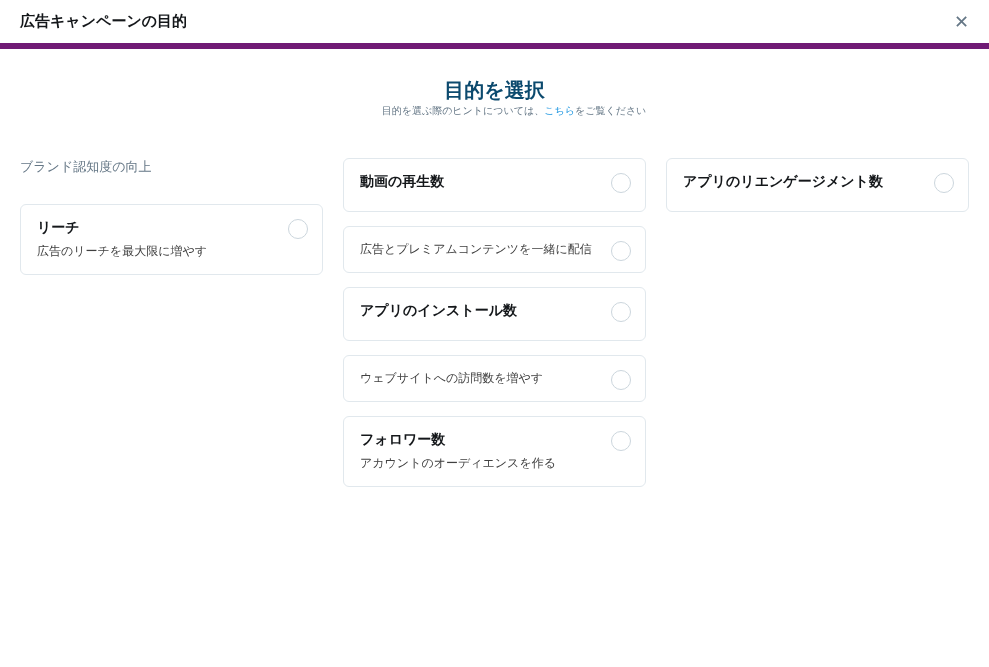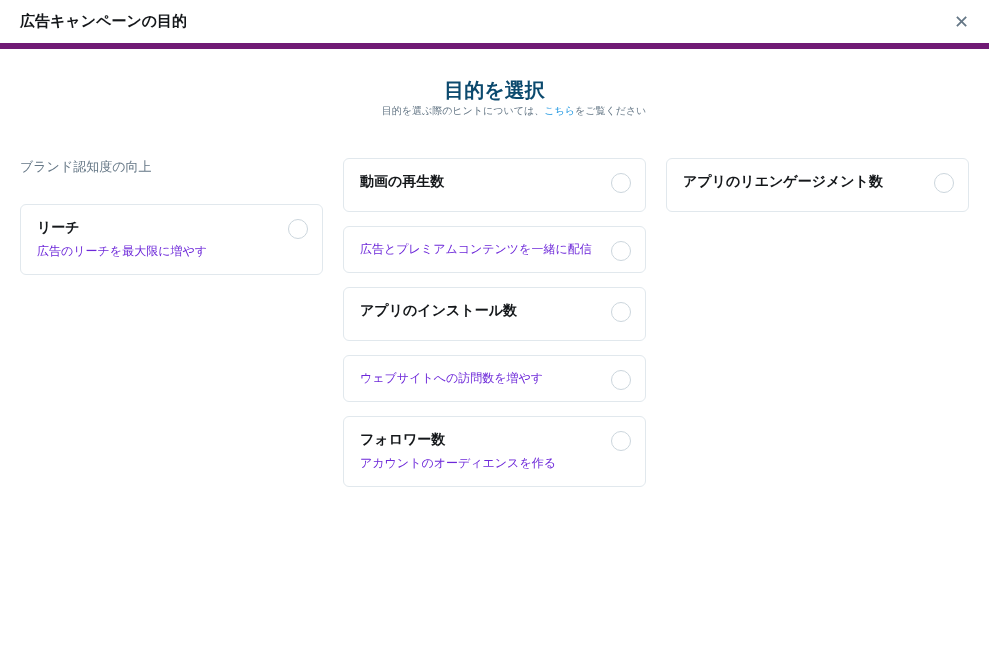--- a/index.html
+++ b/index.html
@@ -78,21 +78,21 @@
       background: #ffffff;
     }
     .option-title {
       font-size: 14px;
       font-weight: bold;
       color: #14171a;
       margin-bottom: 6px;
     }
     .option-desc {
       font-size: 12px;
-      color: #6d28d9;
+      color: #404040;
     }
     .radio-circle {
       position: absolute;
       right: 14px;
       top: 14px;
       width: 20px;
       height: 20px;
       border: 1px solid #ccd6dd;
       border-radius: 50%;
       background: #ffffff;

